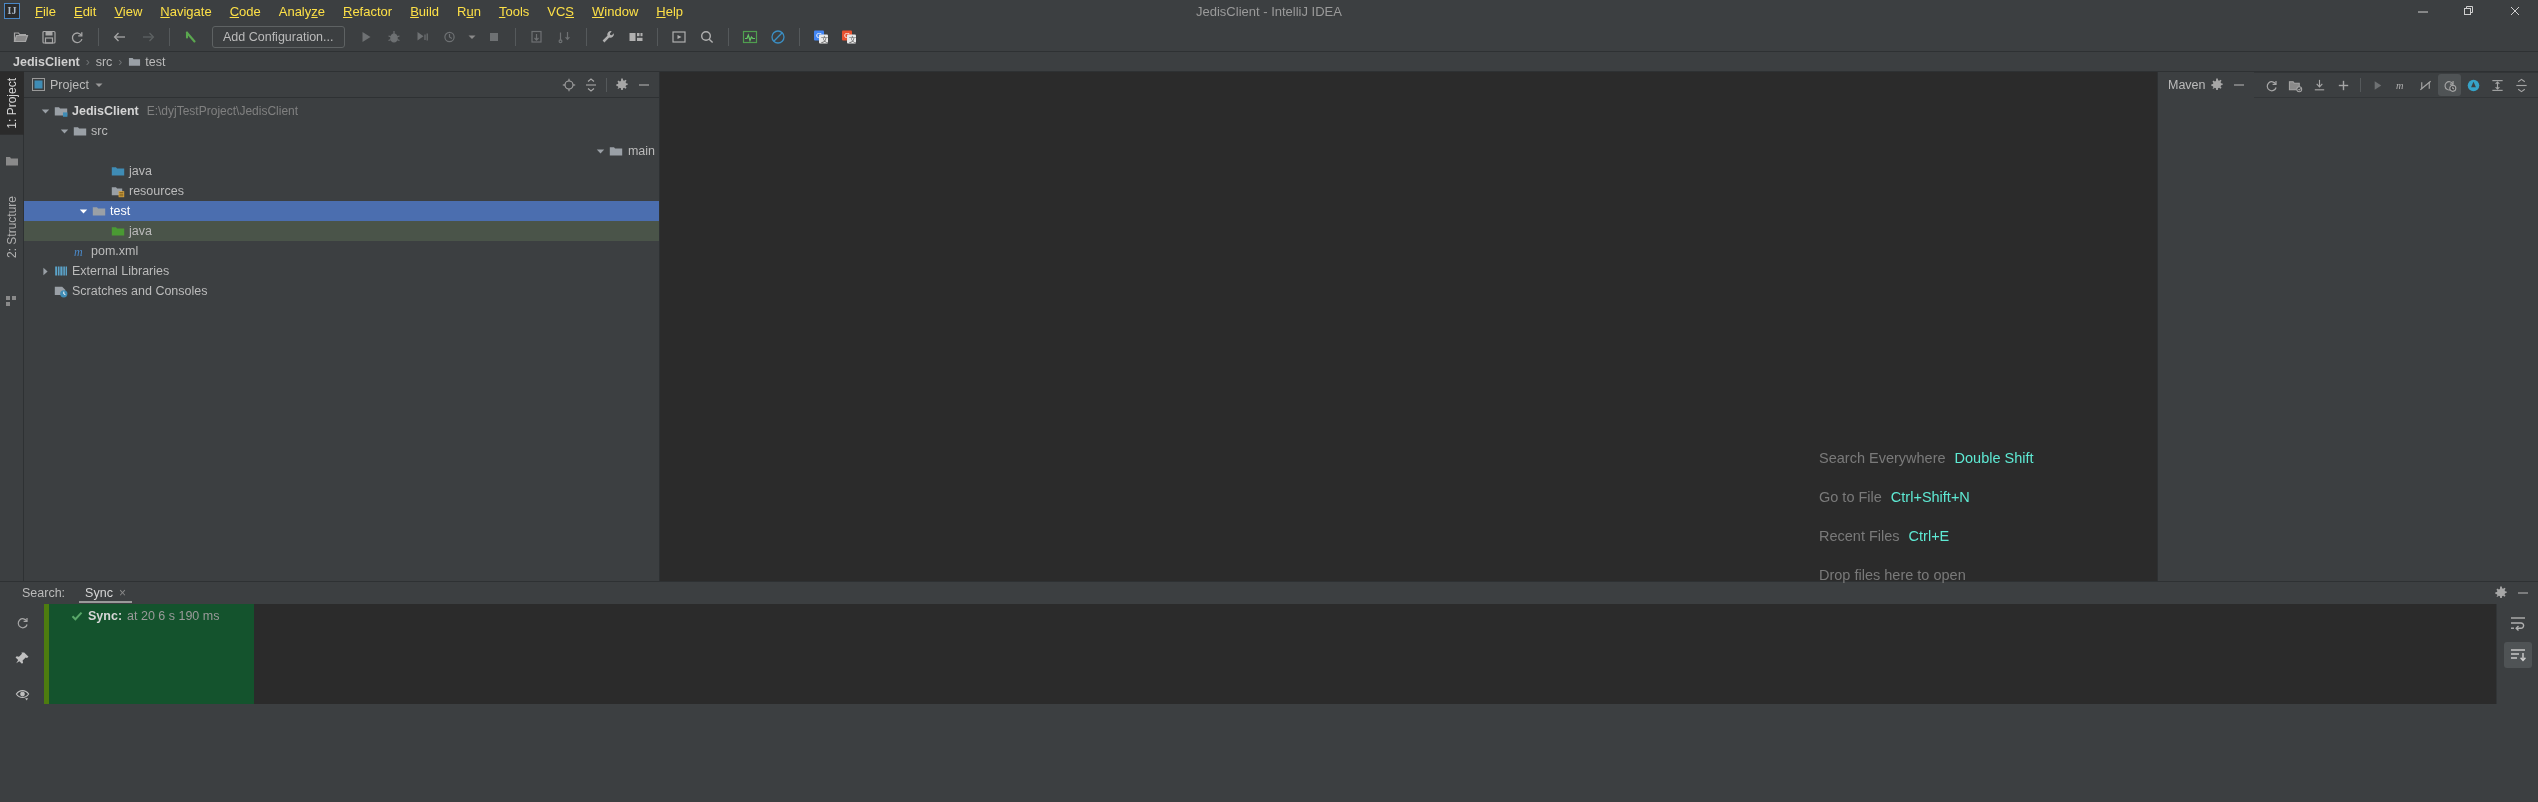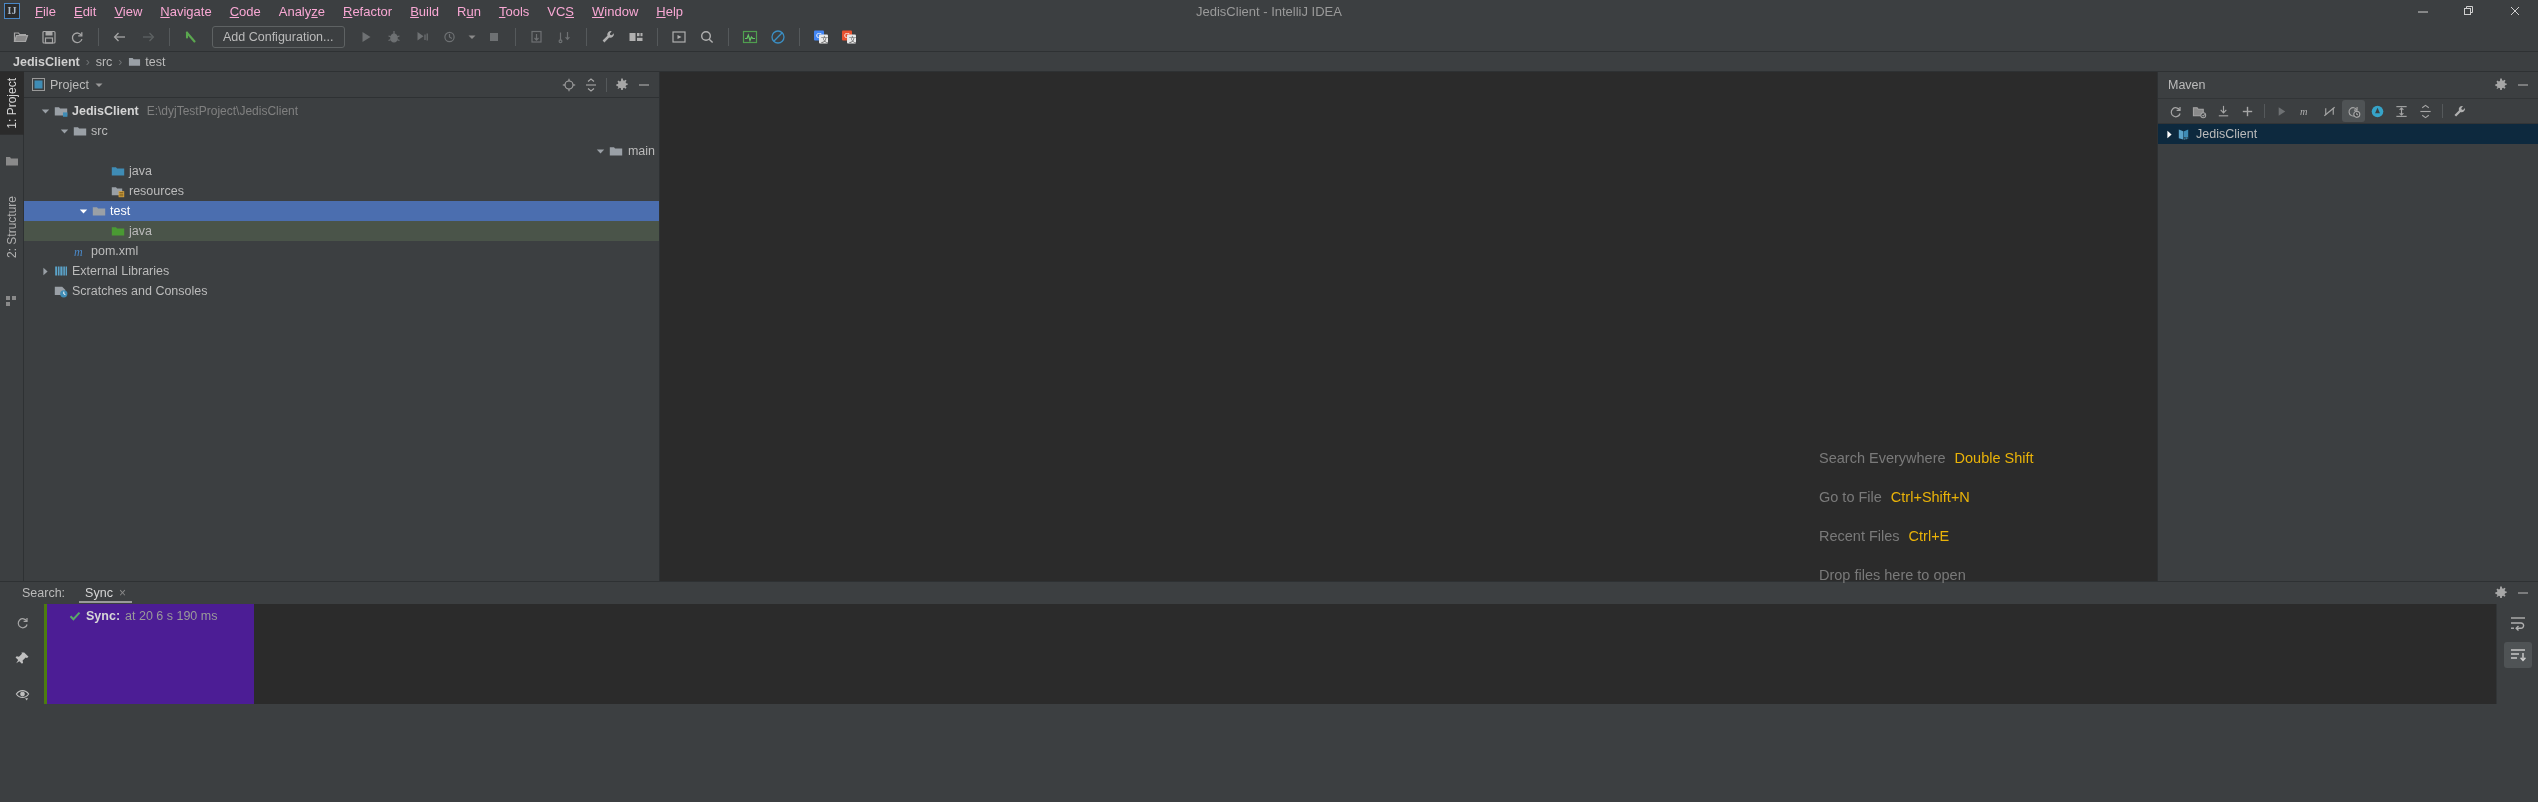--- a/index.html
+++ b/index.html
@@ -18,21 +18,21 @@
     flex: 0 0 22px; position:relative;
   }
   .ij-logo {
     width: 16px; height:16px; margin-left:4px; margin-right:6px;
     border:1px solid #4a88c7; background:#2b2b2b; color:#a9b7c6;
     font-size:10px; line-height:14px; text-align:center; font-weight:bold;
     font-family:"Liberation Serif", serif;
   }
   .menu { display:flex; align-items:center; gap:0; }
   .menu-item {
-    color:#f9a8d4; font-size:13px; padding:2px 9px; cursor:default; white-space:nowrap;
+    color:#fde047; font-size:13px; padding:2px 9px; cursor:default; white-space:nowrap;
   }
   .menu-item u { text-decoration:underline; }
   .win-title {
     position:absolute; left:50%; transform:translateX(-50%);
     color:#9a9a9a; font-size:13px; white-space:nowrap;
   }
   .win-ctrls { position:absolute; right:0; top:0; height:22px; display:flex; }
   .win-btn { width:46px; height:22px; display:flex; align-items:center; justify-content:center; }
   .win-btn svg { stroke:#cfcfcf; }
 
@@ -101,24 +101,24 @@
   .twist { width:14px; flex:0 0 14px; display:flex; align-items:center; justify-content:center; }
   .ticon { width:17px; flex:0 0 17px; display:flex; align-items:center; justify-content:center; margin-right:3px; }
   .tlabel { }
   .tlabel.bold { font-weight:bold; color:#d4d4d4; }
   .tsub { color:#808080; margin-left:8px; font-size:12px; }
 
   
   .editor { flex:1 1 auto; background:#2b2b2b; position:relative; min-width:0; }
   .tips { position:absolute; left:1159px; top:366px; display:flex; flex-direction:column; gap:0; }
   .tip { height:39px; display:flex; align-items:center; font-size:14.5px; color:#7a7a7a; white-space:nowrap; }
-  .tip .k { color:#eab308; margin-left:9px; }
-
-  
-  .maven-panel { width:381px; flex:0 0 381px; background:#3c3f41; display:flex; flex-direction:column; border-left:1px solid #2e3133; }
+  .tip .k { color:#5eead4; margin-left:9px; }
+
+  
+  .maven-panel { width:381px; flex:0 0 381px; background:#3c3f41; display:flex; flex-direction:row; border-left:1px solid #2e3133; }
   .mv-head { height:26px; flex:0 0 26px; display:flex; align-items:center; padding:0 4px 0 10px; }
   .mv-head .mv-title { color:#bbbbbb; font-size:12.5px; }
   .mv-toolbar {
     height:26px; flex:0 0 26px; display:flex; align-items:center; gap:1px; padding-left:6px;
     border-top:1px solid #323537; border-bottom:1px solid #323537;
   }
   .mv-btn { width:23px; height:22px; display:flex; align-items:center; justify-content:center; border-radius:3px; }
   .mv-btn.on { background:#4f5355; }
   .mv-sep { width:1px; height:14px; background:#55595b; margin:0 4px; }
   .mv-tree { flex:1 1 auto; background:#3c3f41; }
@@ -134,21 +134,21 @@
   .build-tab {
     margin-left:14px; color:#d6d6d6; font-size:12.5px; display:flex; align-items:center; gap:6px;
     border-bottom:2px solid #9a9a9a; padding:2px 6px 1px 6px;
   }
   .build-tab .x { color:#8a8a8a; font-size:12px; }
   .bh-right { position:absolute; right:4px; top:0; height:22px; display:flex; align-items:center; }
   .bh-btn { width:22px; height:22px; display:flex; align-items:center; justify-content:center; border-radius:3px; }
   .build-body { flex:1 1 auto; display:flex; min-height:0; }
   .build-strip { width:44px; flex:0 0 44px; background:#3c3f41; display:flex; flex-direction:column; align-items:center; padding-top:8px; gap:16px; }
   .bs-btn { width:22px; height:20px; display:flex; align-items:center; justify-content:center; }
-  .build-tree { width:210px; flex:0 0 210px; background:#4c1d95; border-left:3px solid #4d7c0f; padding-top:3px; }
+  .build-tree { width:210px; flex:0 0 210px; background:#14532d; border-left:5px solid #4d7c0f; padding-top:3px; }
   .bt-row { height:18px; display:flex; align-items:center; font-size:12.5px; color:#9a9a9a; padding-left:22px; gap:5px; }
   .bt-row .nm { color:#d6d6d6; font-weight:bold; }
   .build-out { flex:1 1 auto; background:#2b2b2b; position:relative; }
   .out-strip { position:absolute; right:0; top:0; bottom:0; width:42px; background:#3c3f41; border-left:1px solid #323537;
                display:flex; flex-direction:column; align-items:center; padding-top:6px; gap:6px; }
   .os-btn { width:28px; height:26px; display:flex; align-items:center; justify-content:center; border-radius:3px; }
   .os-btn.on { background:#4f5355; }
 
   svg { display:block; }
 </style>

